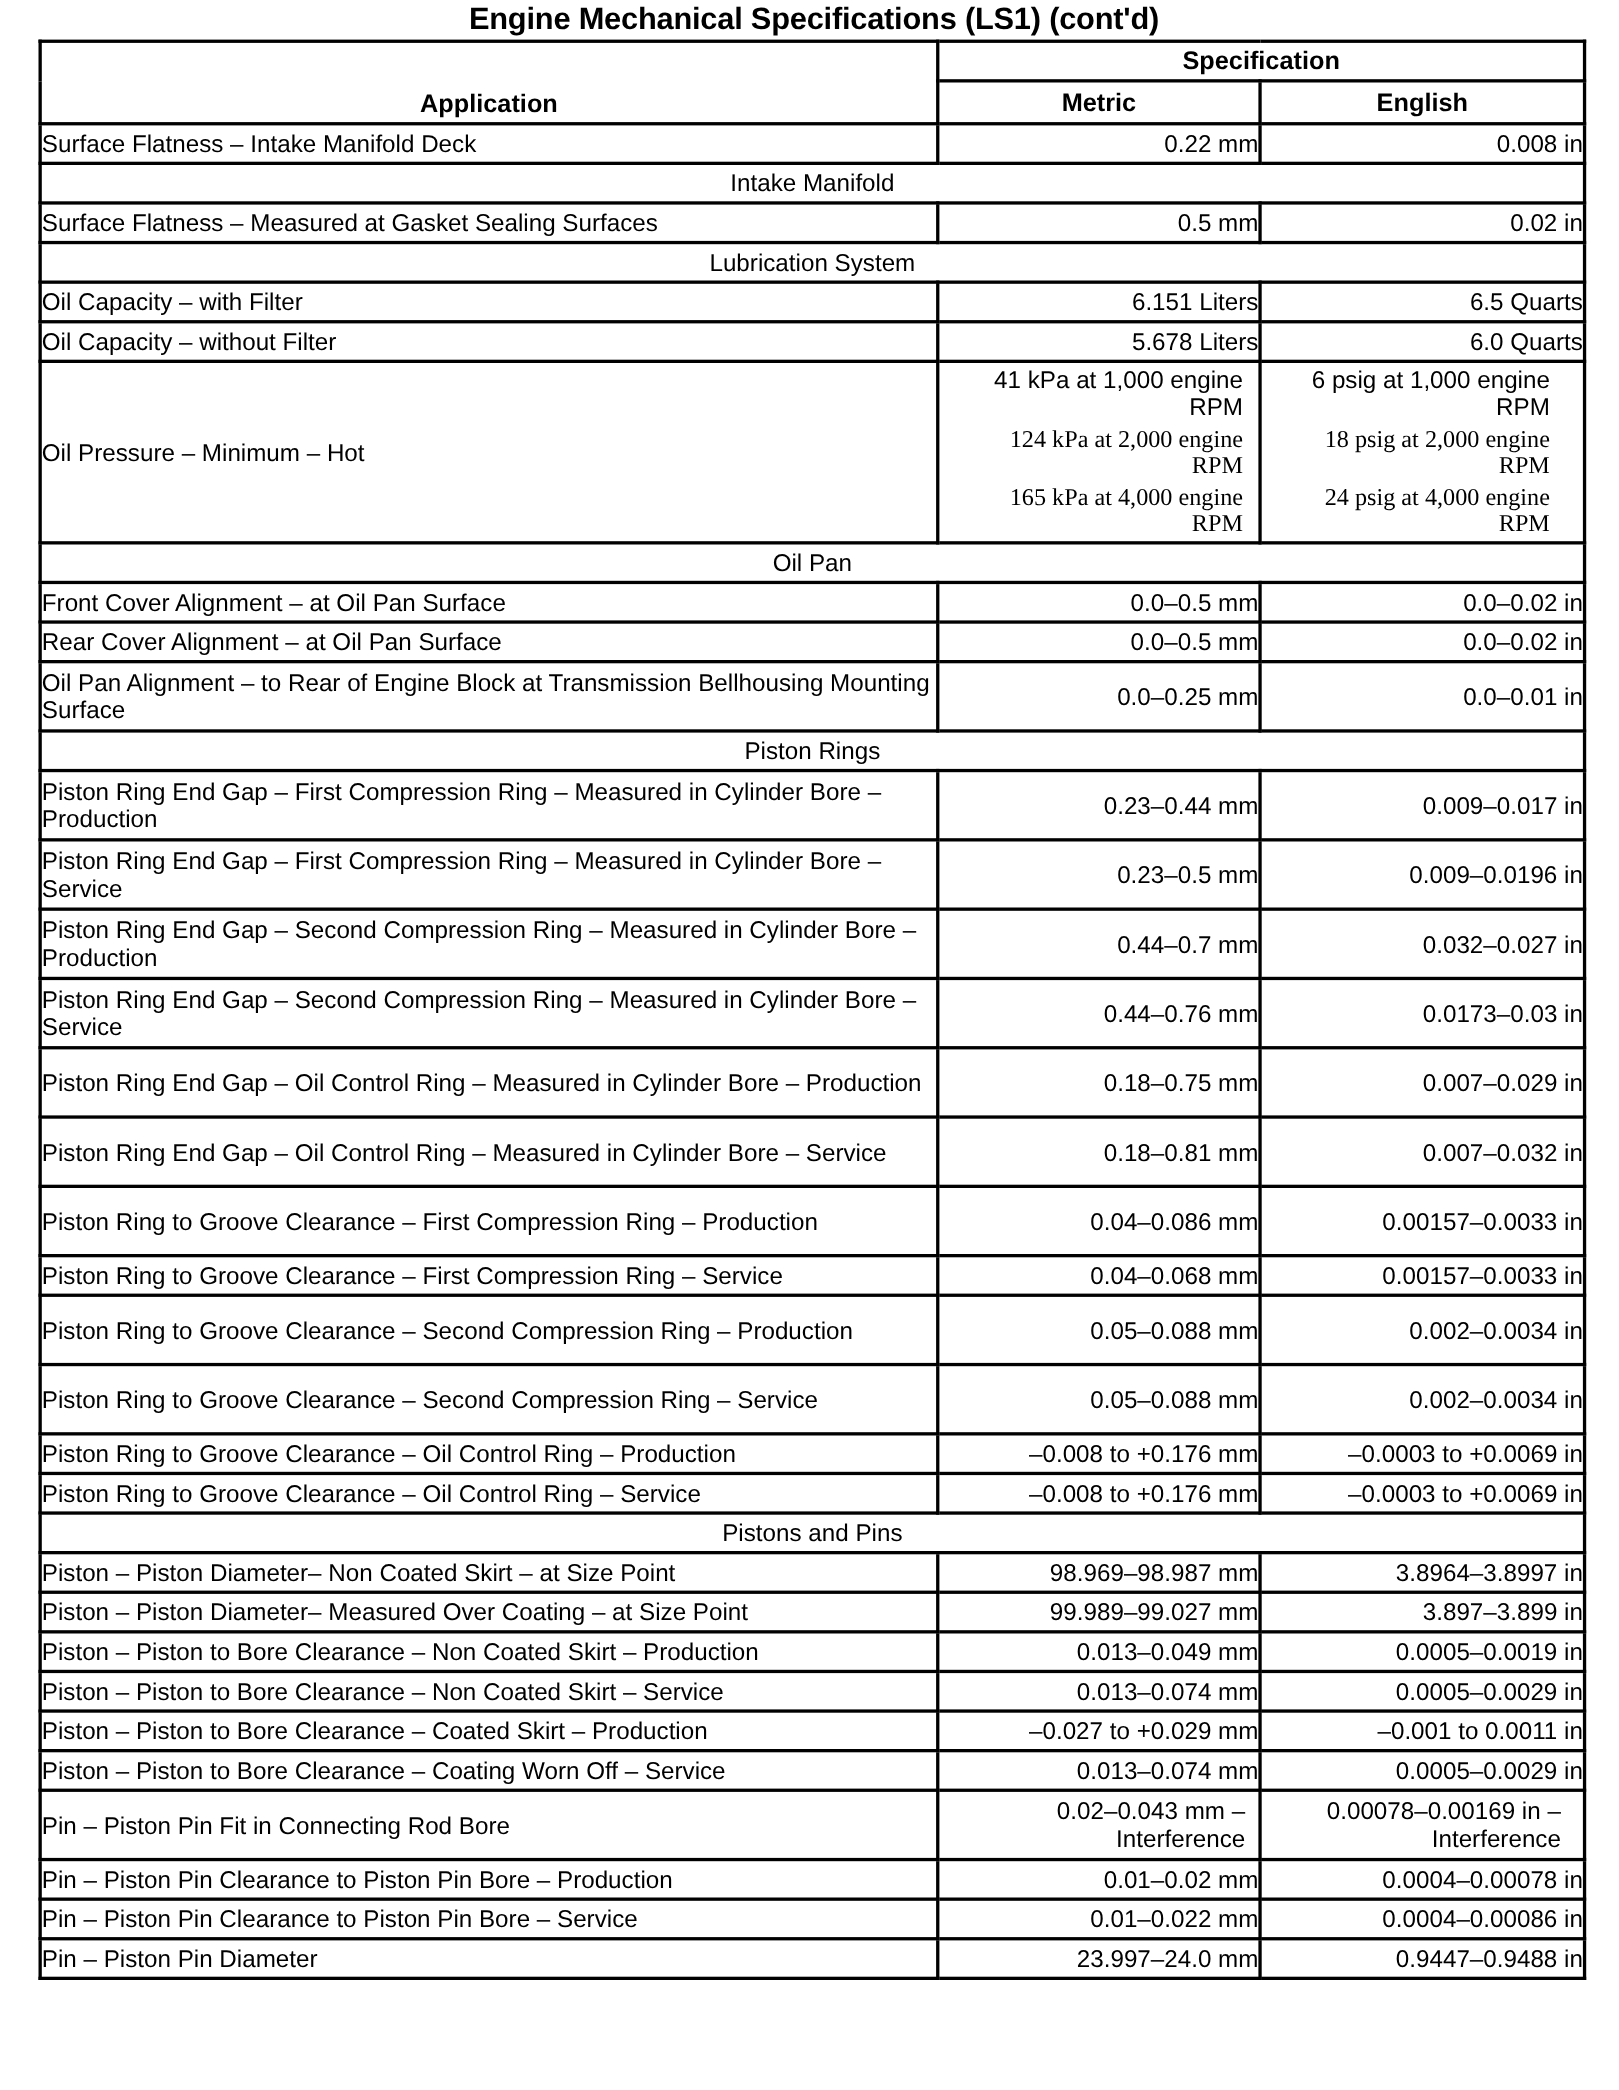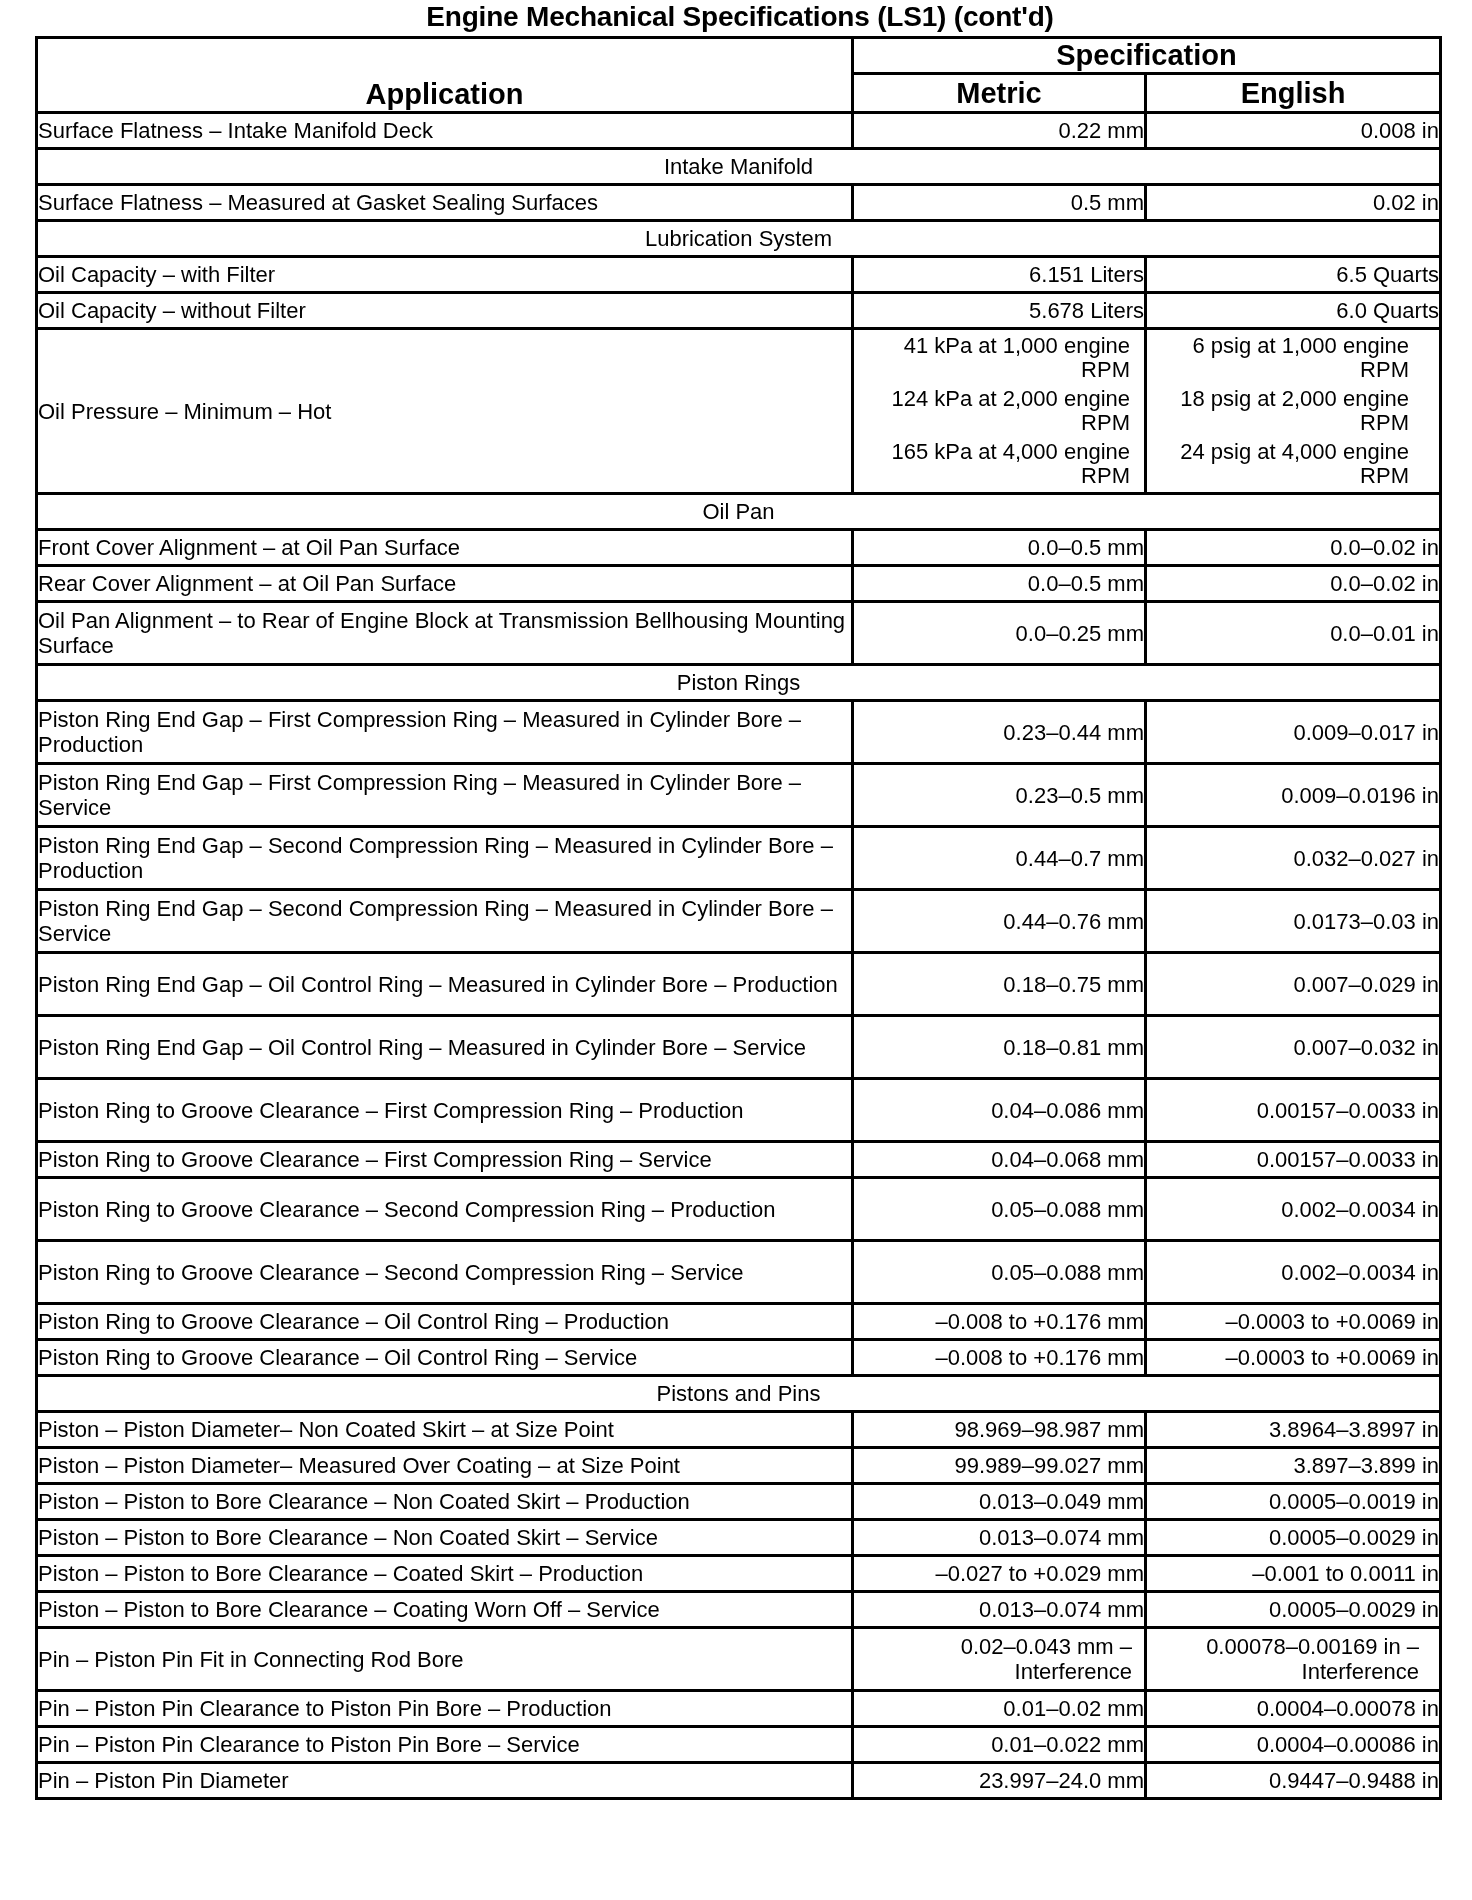--- a/index.html
+++ b/index.html
@@ -17,30 +17,30 @@
     position: absolute; left: 35px; top: 36px; width: 1404px;
     border-collapse: collapse; table-layout: fixed;
     font-size: 22px; line-height: 25px;
   }
   table.spec col.c-app { width: 816px; }
   table.spec col.c-met { width: 293px; }
   table.spec col.c-eng { width: 295px; }
   table.spec td, table.spec th {
     border: 3px solid #000; padding: 0; vertical-align: middle;
   }
-  th { font-weight: bold; text-align: center; font-size: 29px; }
+  th { font-weight: bold; text-align: center; font-size: 23px; }
   .h-spec { height: 33px; }
   .h-sub { height: 36px; }
   td.app { padding-left: 32px; padding-right: 8px; text-align: left; }
   td.sec { padding-left: 14px; text-align: center; height: 33px; }
   td.val { text-align: right; }
   tr.r1 td { height: 33px; }
   tr.r2 td { height: 60px; }
   .pval { display: block; line-height: 24px; }
-  .pval + .pval { margin-top: 5px; }
+  .pval + .pval { margin-top: 5px; font-family: Liberation Serif, serif; }
 </style>
 </head>
 <body>
 
 <div class="title">Engine Mechanical Specifications (LS1)  (cont'd)</div>
 
 <table class="spec">
   <colgroup>
     <col class="c-app">
       <col class="c-met">

